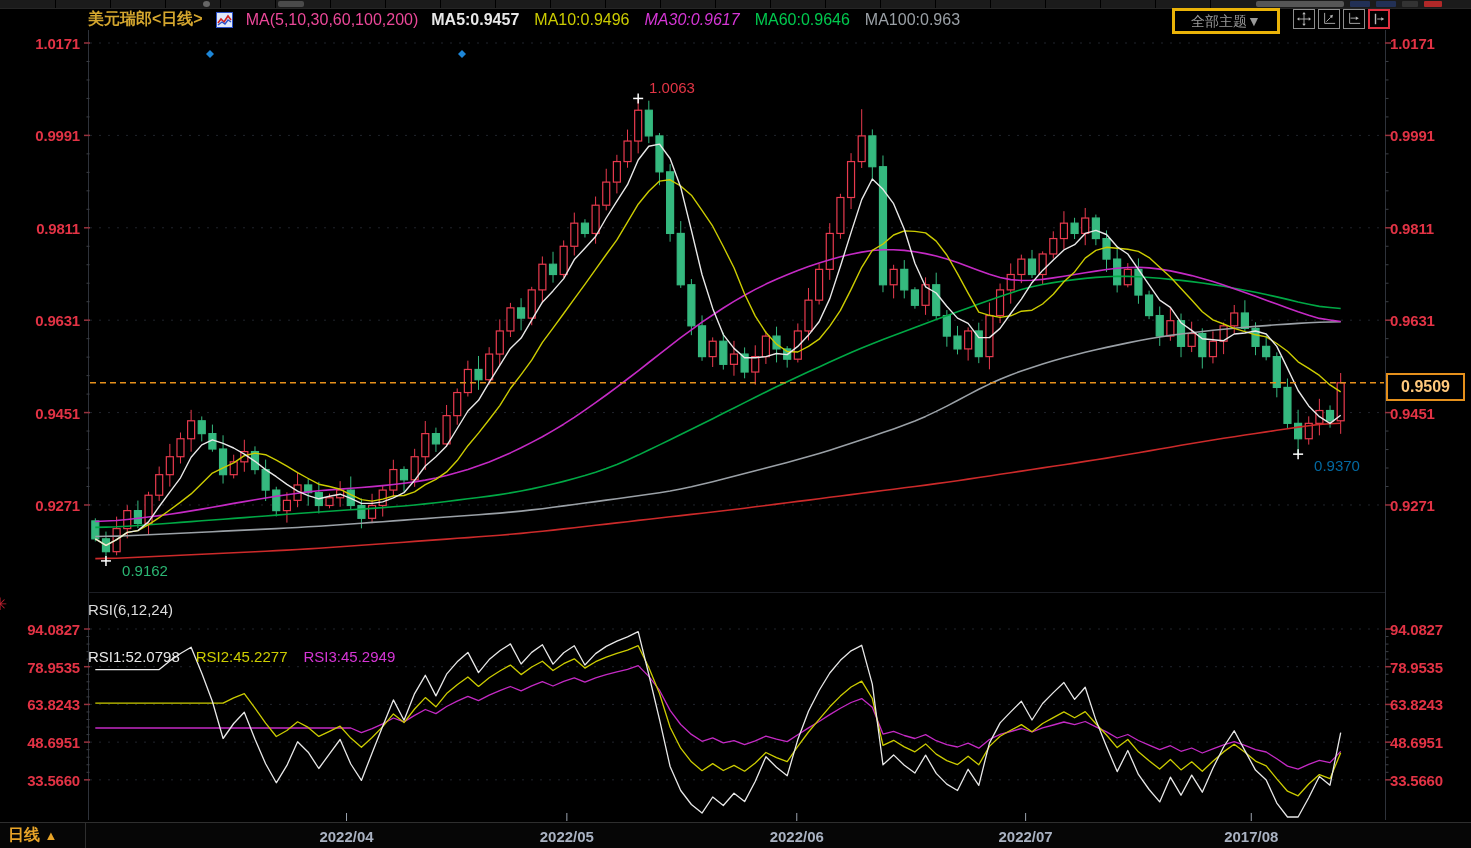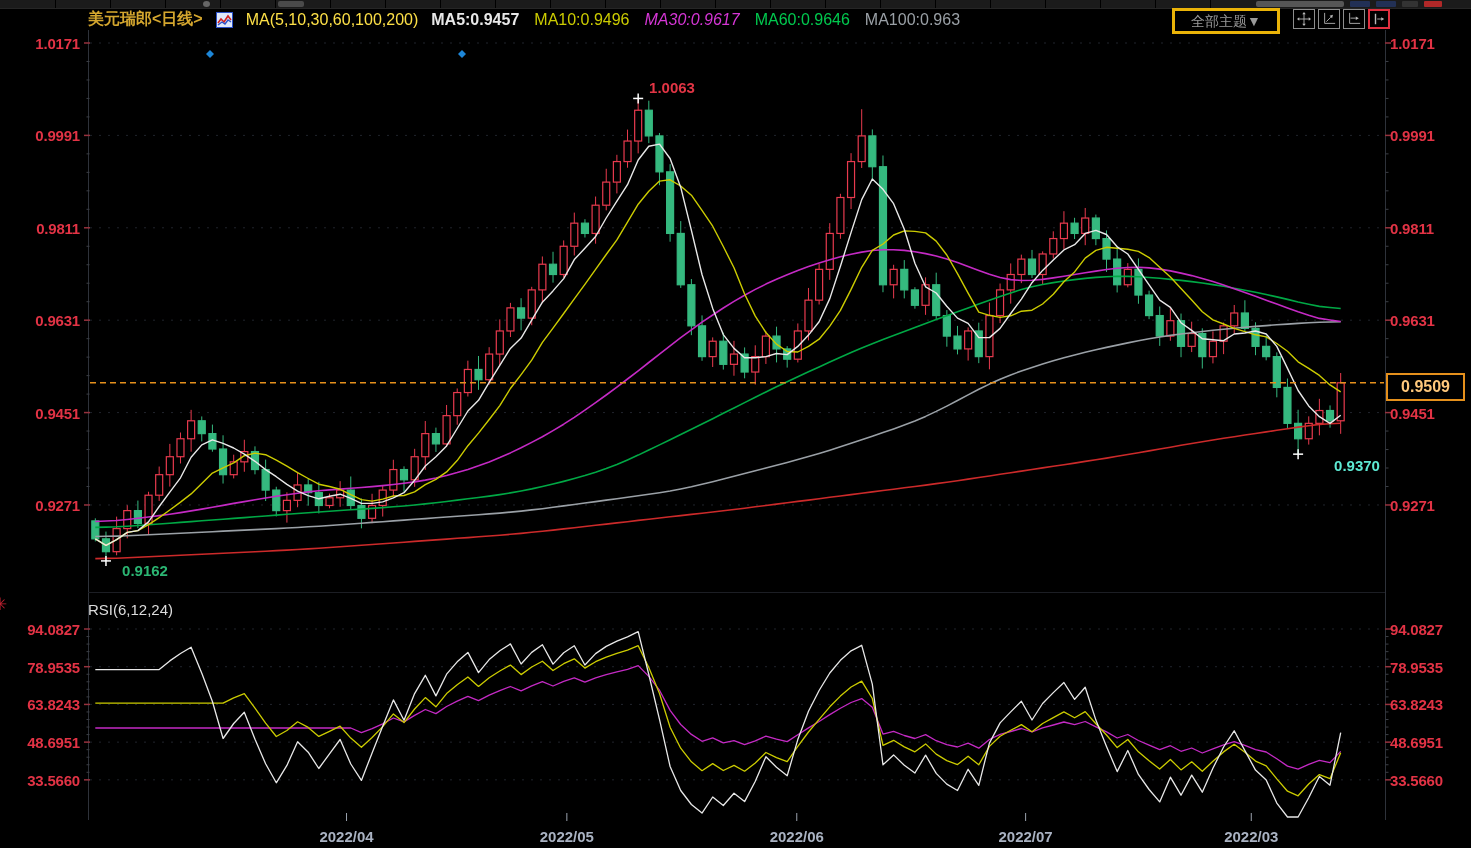--- a/index.html
+++ b/index.html
@@ -6,34 +6,34 @@
   body{width:1471px;height:848px;overflow:hidden;font-family:"Liberation Sans",sans-serif;}
   #root{position:relative;width:1471px;height:848px;background:#000;overflow:hidden;}
   #chart-svg{position:absolute;left:0;top:0;z-index:1;}
   
   #top-strip{position:absolute;left:0;top:0;width:1471px;height:8px;background:#1b1b1b;z-index:4;}
   .strip-div{position:absolute;top:0;width:1px;height:8px;background:#000;}
   .strip-frag{position:absolute;top:1px;height:6px;}
   
   #header-bar{position:absolute;left:88px;top:9px;display:flex;align-items:center;gap:13px;font-size:16px;z-index:5;white-space:nowrap;}
   #symbol-title{color:#d4a62e;font-weight:bold;}
-  #ma-summary{color:#fde047;}
+  #ma-summary{color:#ec4899;}
   #ma-values span{margin-right:15px;font-weight:500;}
   .mini-icon{display:inline-flex;width:17px;height:16px;}
   #theme-button{position:absolute;left:1172px;top:8px;width:102px;height:20px;border:3px solid #eab308;color:#9a9a9a;font-size:14px;text-align:center;line-height:20px;z-index:5;cursor:pointer;}
   #toolbar{position:absolute;left:1293px;top:9px;display:flex;gap:3px;z-index:5;}
   .tool-btn{width:22px;height:20px;border:1px solid #8d8d8d;background:#000;display:flex;align-items:center;justify-content:center;cursor:pointer;box-sizing:border-box;}
   .tool-btn.active{border:2px solid #e03040;}
   .tool-btn svg{width:14px;height:14px;}
   
   .axis-num{position:absolute;color:#e23345;font-weight:bold;font-size:15px;transform:translateY(-50%);z-index:2;letter-spacing:-0.2px;}
   .axis-left{left:10px;width:70px;text-align:right;}
   .axis-right{left:1390px;text-align:left;}
   .month-label{position:absolute;top:828px;transform:translateX(-50%);color:#a9b2c2;font-size:15px;font-weight:bold;z-index:3;}
-  .price-note{position:absolute;font-weight:bold;font-size:15px;transform:translateX(-50%);z-index:3;white-space:nowrap;}
+  .price-note{position:absolute;font-weight:normal;font-size:15px;transform:translateX(-50%);z-index:3;white-space:nowrap;}
   
   #rsi-header{position:absolute;left:88px;top:601px;display:flex;gap:30px;font-size:15px;z-index:3;font-weight:500;white-space:nowrap;flex-direction:column;}
   #rsi-name{color:#dcdcdc;}
   #rsi-values span{margin-right:16px;}
   
   #price-tag{position:absolute;left:1386px;width:75px;height:24px;border:2px solid #e5901c;background:#000;color:#ffc87c;font-size:16px;font-weight:bold;display:flex;align-items:center;justify-content:center;z-index:6;}
   
   #bottom-bar{position:absolute;left:0;top:822px;width:1471px;height:26px;background:#060606;border-top:1px solid #2e2e2e;z-index:2;box-sizing:border-box;}
   #bottom-bar::after{content:"";position:absolute;left:85px;top:0;width:1px;height:26px;background:#2e2e2e;}
   #period-selector{position:absolute;left:8px;top:2px;color:#e8a428;font-weight:bold;font-size:16px;cursor:pointer;}
@@ -487,29 +487,36 @@
         <svg viewBox="0 0 16 16">
           <path d="M4 2v12" stroke="#b8b8b8" stroke-width="1.6"></path>
           <path d="M6 8h5" stroke="#b8b8b8"></path>
           <path d="M14 8l-3.5-2v4z" fill="#b8b8b8"></path>
         </svg>
       </div>
     </div>
 
   <div id="rsi-header">
     <span id="rsi-name">RSI(6,12,24)</span>
+    <span id="rsi-values"><span style="color: rgb(232, 232, 232);">RSI1:52.0798</span><span style="color: rgb(204, 204, 0);">RSI2:45.2277</span><span style="color: rgb(214, 54, 214);">RSI3:45.2949</span></span>
   </div>
 
   <div id="price-tag" style="top: 372.805px;">0.9509</div>
 
+  <div id="bottom-bar">
+    <div id="period-selector">
+      <span>日线</span>
+      <span class="tri">▲</span>
+    </div>
+  </div>
 
   <div id="corner-glyph">✳</div>
 <div class="price-note" style="color: rgb(226, 53, 69); left: 672px; top: 79px;">1.0063</div>
     <div class="price-note" style="color: rgb(43, 182, 115); left: 145px; top: 562px;">0.9162</div>
-    <div class="price-note" style="color: #5eead4; left: 1337px; top: 457px; margin-left: 20px;">0.9370</div>
+    <div class="price-note" style="color: #0369a1; left: 1337px; top: 457px;">0.9370</div>
     <div class="axis-num axis-left" style="top: 43px;">1.0171</div>
     <div class="axis-num axis-right" style="top: 43px;">1.0171</div>
     <div class="axis-num axis-left" style="top: 135.394px;">0.9991</div>
     <div class="axis-num axis-right" style="top: 135.394px;">0.9991</div>
     <div class="axis-num axis-left" style="top: 227.788px;">0.9811</div>
     <div class="axis-num axis-right" style="top: 227.788px;">0.9811</div>
     <div class="axis-num axis-left" style="top: 320.182px;">0.9631</div>
     <div class="axis-num axis-right" style="top: 320.182px;">0.9631</div>
     <div class="axis-num axis-left" style="top: 412.576px;">0.9451</div>
     <div class="axis-num axis-right" style="top: 412.576px;">0.9451</div>
@@ -522,14 +529,14 @@
     <div class="axis-num axis-left" style="top: 704.419px;">63.8243</div>
     <div class="axis-num axis-right" style="top: 704.419px;">63.8243</div>
     <div class="axis-num axis-left" style="top: 742.129px;">48.6951</div>
     <div class="axis-num axis-right" style="top: 742.129px;">48.6951</div>
     <div class="axis-num axis-left" style="top: 779.838px;">33.5660</div>
     <div class="axis-num axis-right" style="top: 779.838px;">33.5660</div>
     <div class="month-label" style="left: 346.522px;">2022/04</div>
     <div class="month-label" style="left: 566.854px;">2022/05</div>
     <div class="month-label" style="left: 796.766px;">2022/06</div>
     <div class="month-label" style="left: 1025.61px;">2022/07</div>
-    <div class="month-label" style="left: 1251.27px;">2022/03</div>
+    <div class="month-label" style="left: 1251.27px;">2017/08</div>
   </div>
 
 </body></html>

